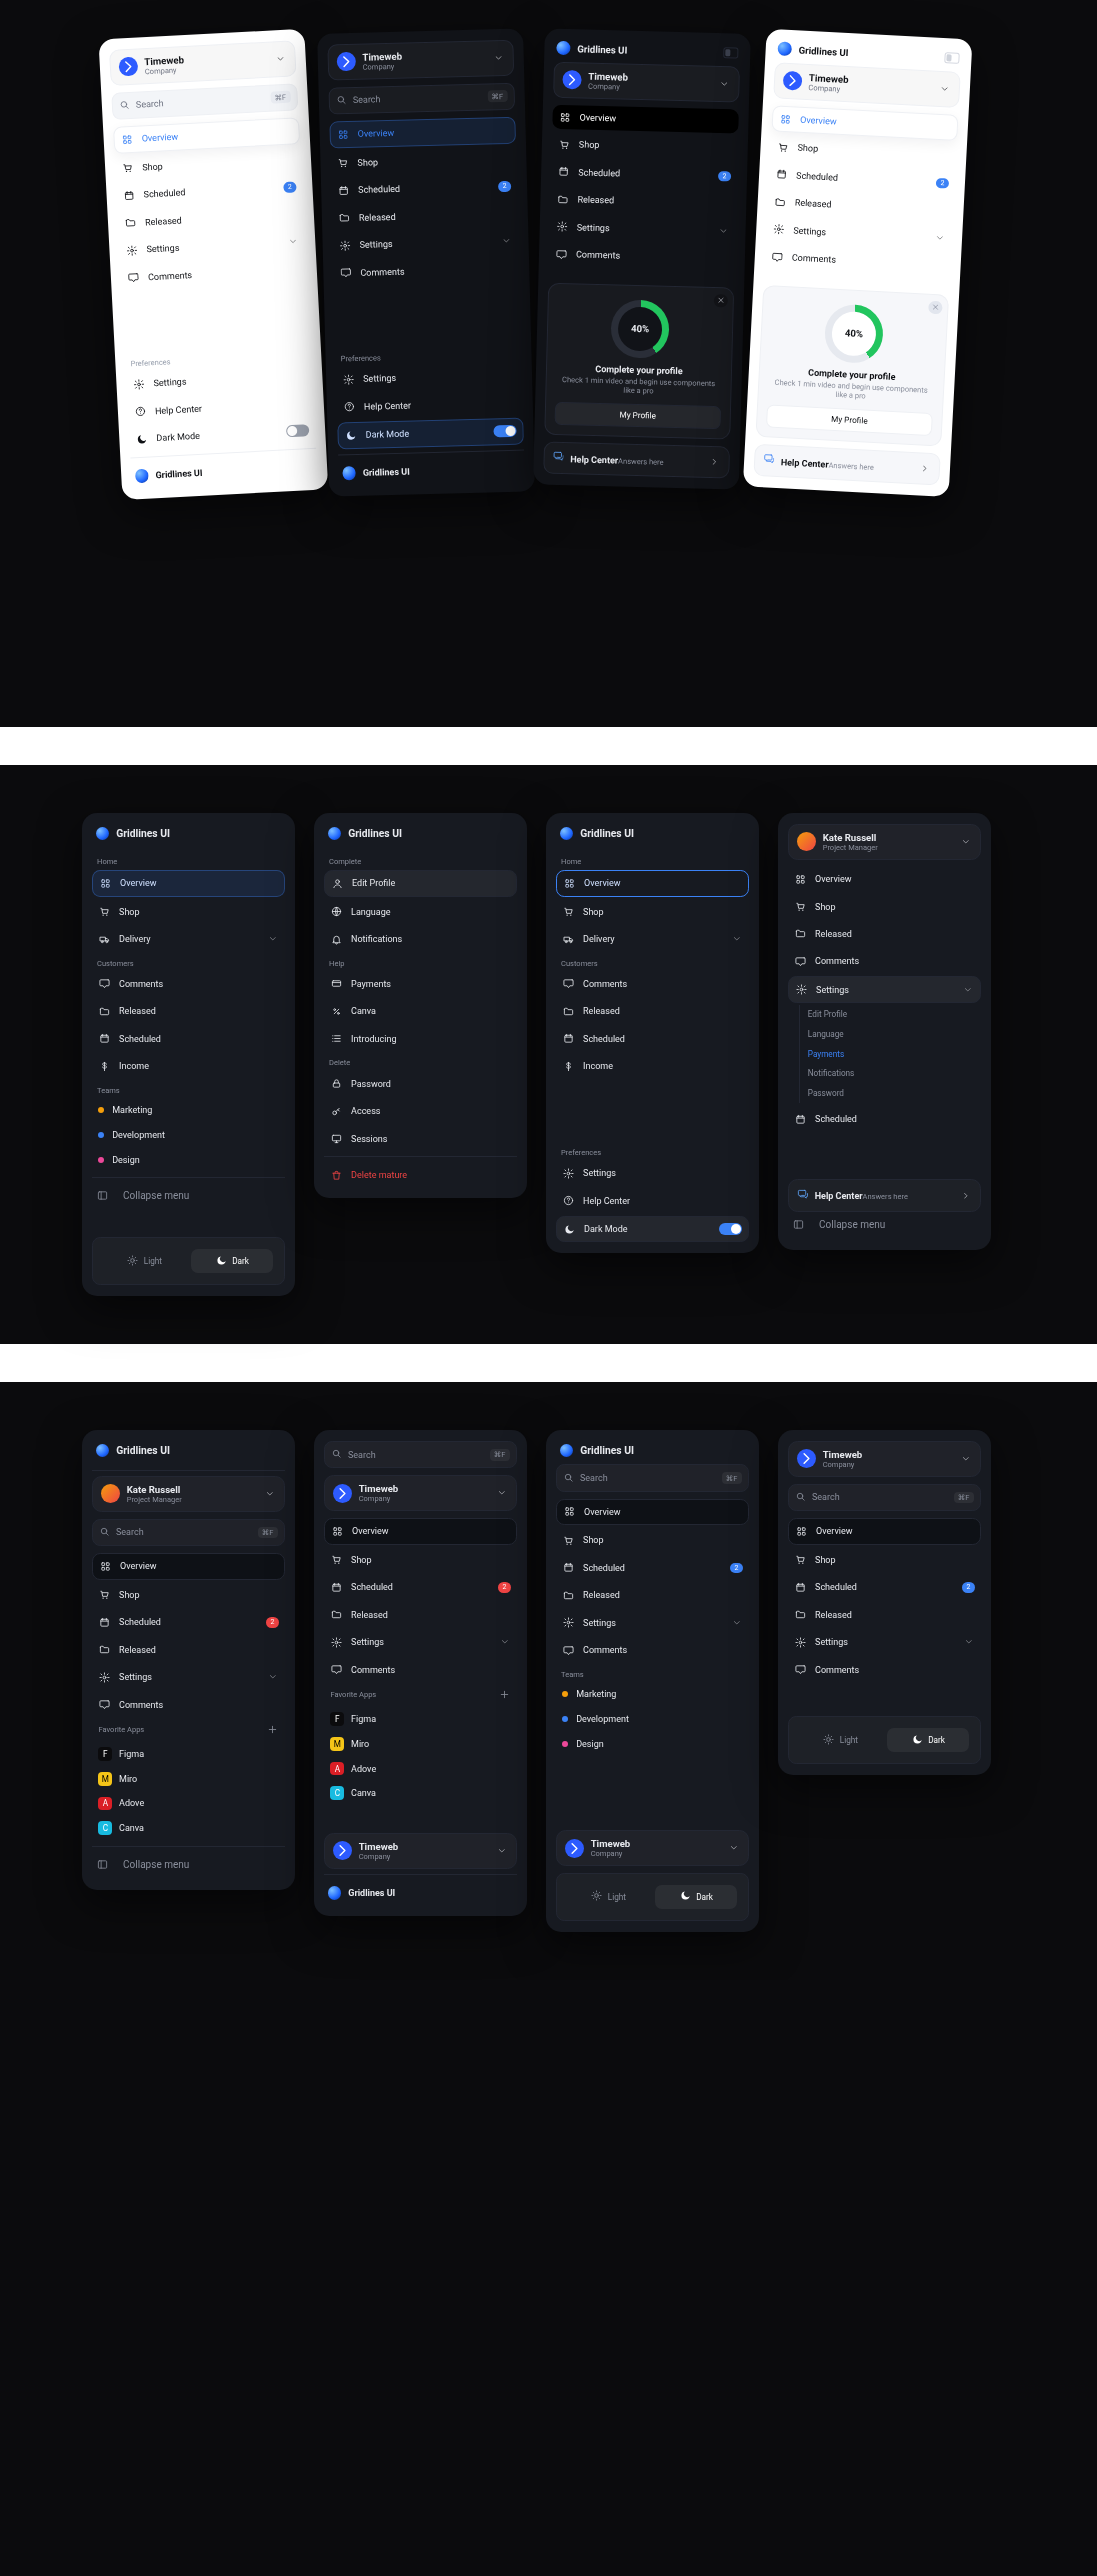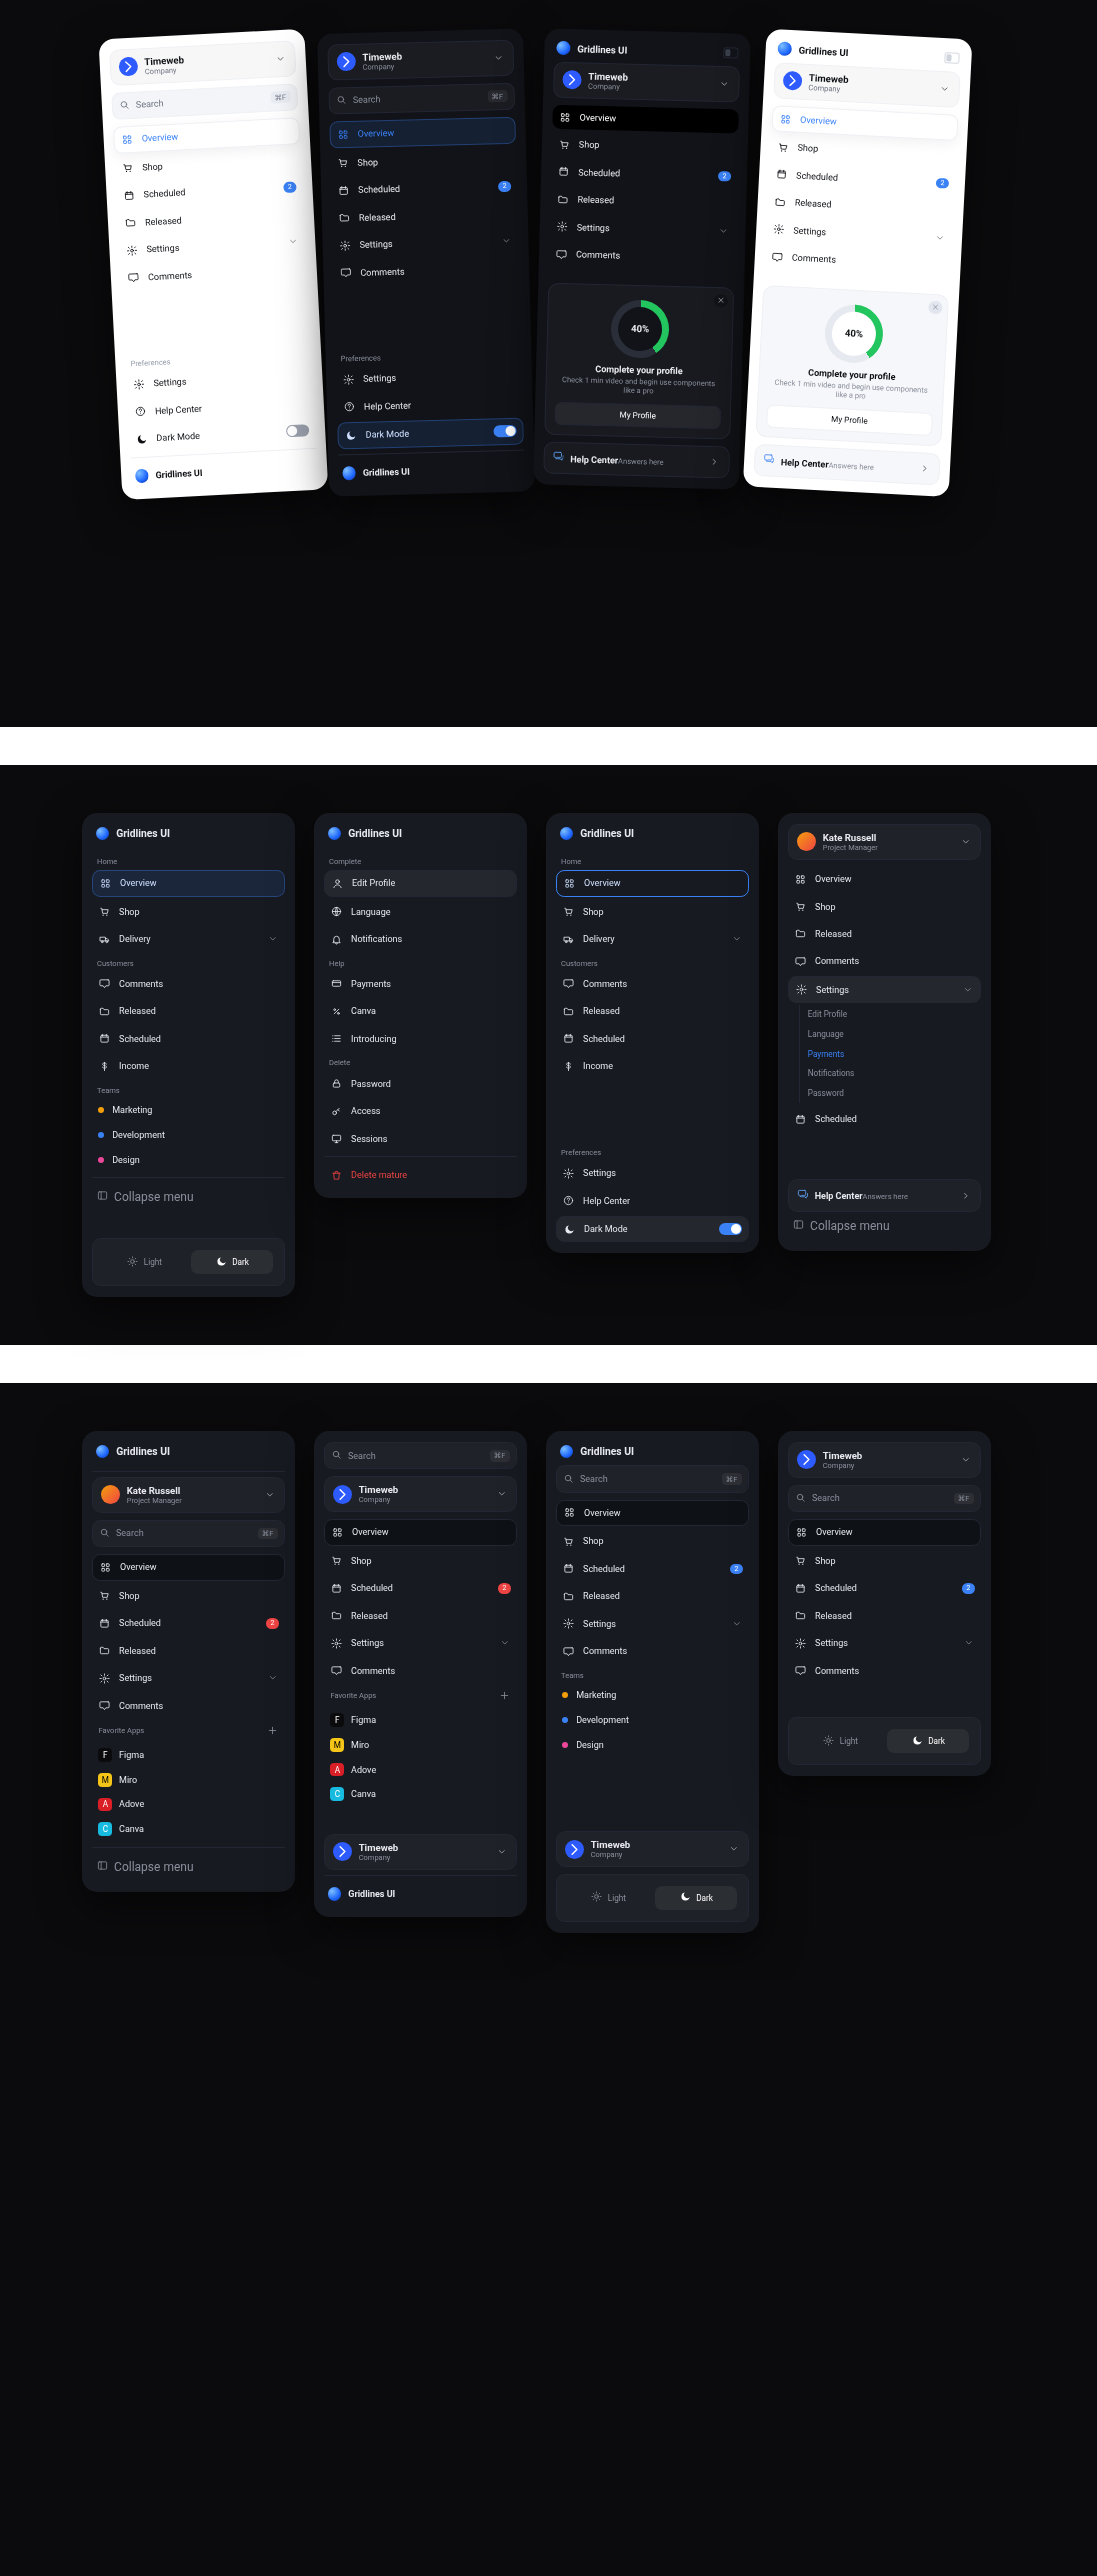--- a/index.html
+++ b/index.html
@@ -129,21 +129,21 @@
   .donut .pct{position:relative;font-size:9.6px;font-weight:700}
 
   .help{display:flex;align-items:center;gap:6.9px;border-radius:9.6px;padding:8.2px;background:rgba(255,255,255,.03);border:0.7px solid var(--border-dark)}
   .light .help{background:#f6f7fa;border-color:var(--border-light)}
   .help .texts{flex:1}
   .help .hd{font-size:9px;font-weight:700}
   .help .sb{font-size:7.5px;color:var(--text-mute)}
 
   .foot-brand{display:flex;align-items:center;gap:6.9px;padding:5.5px 4.1px}
 
-  .collapse{display:flex;align-items:flex-start;gap:6px;padding:6.9px 5.5px;font-size:12px;color:var(--text-mute)}
+  .collapse{display:flex;align-items:flex-start;gap:15px;padding:6.9px 5.5px;font-size:10px;color:var(--text-mute)}
   .theme-toggle{display:flex;gap:5.5px;padding:11px;border-radius:8.2px;background:rgba(255,255,255,.03);border:0.7px solid var(--border-dark)}
   .theme-toggle .opt{flex:1;display:flex;align-items:center;justify-content:center;gap:5.5px;border-radius:6.9px;padding:5.5px;font-size:8.2px;color:var(--text-mute)}
   .theme-toggle .opt.active{background:rgba(255,255,255,.06);color:#fff}
 
   .delete{color:var(--red)}
   .applist .app{display:flex;align-items:center;gap:6.9px;padding:5.5px 6.9px;border-radius:6.9px;font-size:9px}
   .appicon{width:13.7px;height:13.7px;border-radius:4.1px;display:flex;align-items:center;justify-content:center;font-size:8.2px;color:#fff}
   .figma{background:#0b0b0d}
   .miro{background:#f5c518;color:#000}
   .adobe{background:#da1f26}

